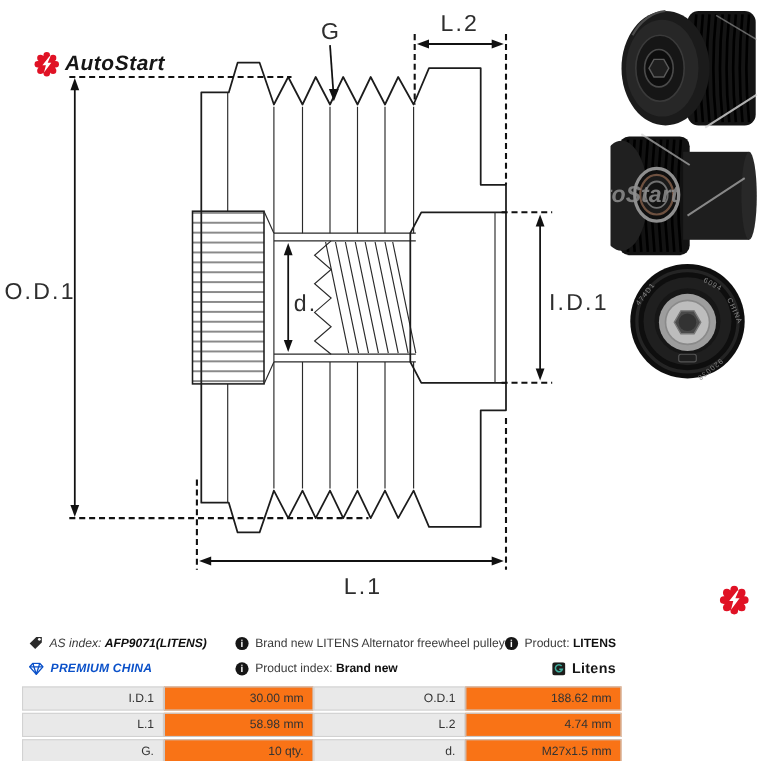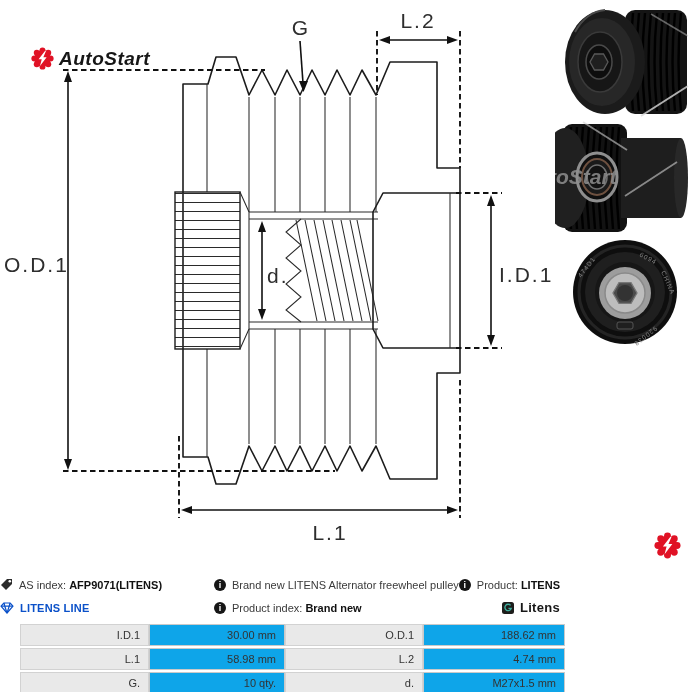--- a/index.html
+++ b/index.html
@@ -19,31 +19,31 @@
   .arrow{fill:#111;stroke:none;}
   .dimtext{fill:#2e2e2e;font-size:21px;letter-spacing:2px;font-family:"Liberation Sans",sans-serif;}
   
   .photos{position:absolute;left:555px;top:0;}
   .wmark{font-style:italic;font-weight:bold;font-size:21px;fill:#8f8f8f;opacity:.85;}
   .engrave{font-size:6.5px;fill:#858585;letter-spacing:1px;}
   
   .inforow{position:absolute;font-size:11px;color:#3a3a3a;white-space:nowrap;display:flex;align-items:center;gap:6px;height:15px;}
   .inforow b{color:#101010;}
   .r1{top:577px;} .r2{top:600px;}
-  .c1{left:0;} .c2{left:214px;}
+  .c1{left:26px;font-style:italic;} .c2{left:214px;}
   .c3{left:420px;width:140px;justify-content:flex-end;}
   .premium{color:#0b51c9;font-weight:bold;letter-spacing:.2px;}
   .iico{display:inline-block;width:12px;height:12px;border-radius:50%;background:#161616;color:#fff;
         font-size:9px;font-weight:bold;text-align:center;line-height:12px;flex:0 0 auto;}
   .litens-word{font-size:13px;font-weight:bold;color:#171717;letter-spacing:.3px;}
   
   .spec{position:absolute;left:20px;top:622px;border-collapse:separate;border-spacing:0 2px;}
   .spec td{height:20px;font-size:11px;color:#333;text-align:right;padding:0 8px 0 0;}
   .spec td.lab{background:#e9e9e9;border:1px solid #d2d2d2;}
-  .spec td.val{background:#0ea5e9;border:1px solid #c9c9c9;}
+  .spec td.val{background:#f97316;border:1px solid #c9c9c9;}
   .w1{width:119px;} .w2{width:126px;} .w3{width:128px;} .w4{width:132px;}
   
   .mark-br{position:absolute;left:654px;top:532px;}
 </style>
 </head>
 <body>
 
 <svg class="draw" width="689" height="572" viewBox="0 0 689 572">
   <defs>
     <pattern id="hatchH" width="8" height="9" patternUnits="userSpaceOnUse">
@@ -211,21 +211,21 @@
   <span><span>Product:</span>&nbsp;<b>LITENS</b></span>
 </div>
 
 <div class="inforow r2 c1">
   <svg width="14" height="12" viewBox="0 0 14 12">
     <g fill="none" stroke="#0b51c9" stroke-width="1.2" stroke-linejoin="round">
       <polygon points="1,4.2 4,1 10,1 13,4.2 7,11"></polygon>
       <path d="M1,4.2 H13 M4,1 L4.8,4.2 L7,11 M10,1 L9.2,4.2 L7,11"></path>
     </g>
   </svg>
-  <span class="premium">LITENS LINE</span>
+  <span class="premium">PREMIUM CHINA</span>
 </div>
 
 <div class="inforow r2 c2">
   <span class="iico">i</span>
   <span><span>Product index:</span>&nbsp;<b>Brand new</b></span>
 </div>
 
 <div class="inforow r2 c3">
   <svg width="12" height="12" viewBox="0 0 12 12">
     <rect x="0" y="0" width="12" height="12" rx="2.5" fill="#1d1d1b"></rect>

